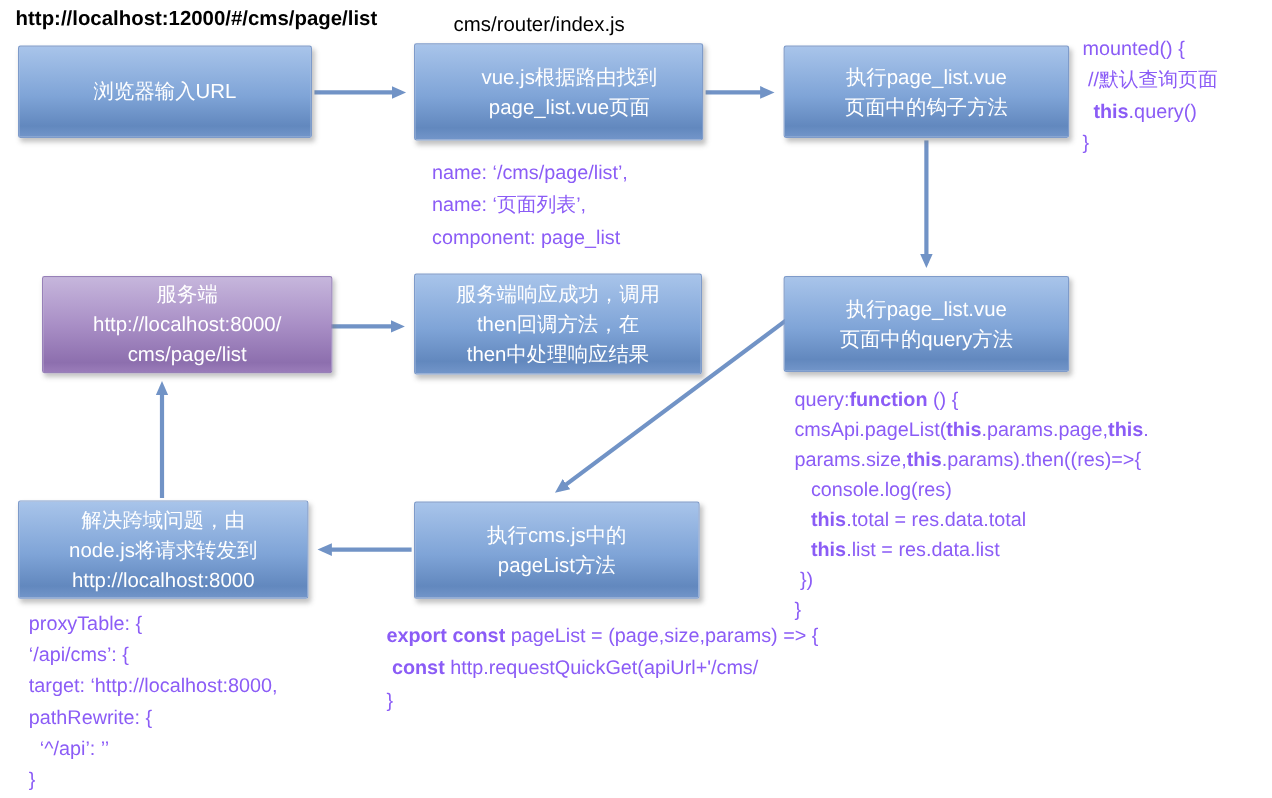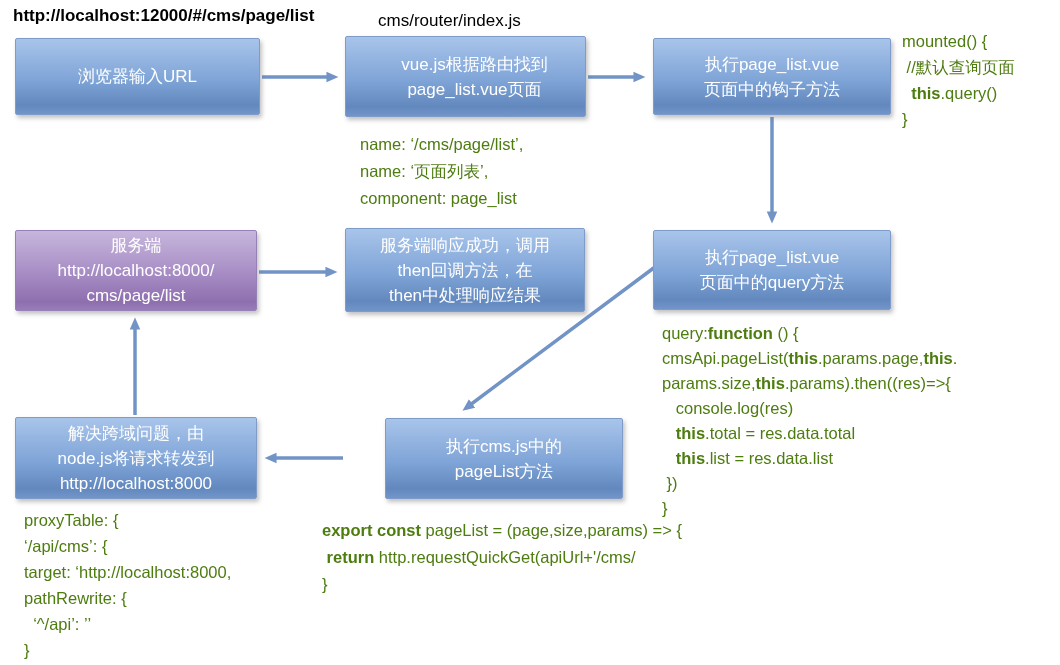--- a/index.html
+++ b/index.html
@@ -12,33 +12,34 @@
     position:absolute;display:flex;align-items:center;justify-content:center;
     text-align:center;color:#ffffff;font-size:17px;line-height:25px;
     border:1px solid var(--box-blue-border);border-radius:2px;
     background:linear-gradient(180deg,var(--box-blue-top) 0%,#7fa4d7 55%,var(--box-blue-bottom) 88%,#7295c9 100%);
     box-shadow:2px 3px 4px rgba(120,120,120,0.45);
     box-sizing:border-box;
   }
   .flowbox.purple{
     border-color:var(--box-purple-border);
     background:linear-gradient(180deg,var(--box-purple-top) 0%,#a98fc6 50%,var(--box-purple-bottom) 90%,#9a7cb9 100%);
+    margin-left:20px;
   }
   .label{position:absolute;color:#000;font-size:17px;white-space:pre;}
-  .code{position:absolute;color:#4d7c0f;font-size:16.5px;line-height:26px;}
+  .code{position:absolute;color:#8b5cf6;font-size:16.5px;line-height:26px;}
   .code div{white-space:pre;}
   .code b{font-weight:700;}
   #box-browser{left:15px;top:38px;width:245px;height:77px;}
   #box-router{left:345px;top:36px;width:241px;height:81px;padding-left:18px;}
   #box-hook{left:653px;top:38px;width:238px;height:77px;}
   #box-query{left:653px;top:230px;width:238px;height:80px;}
   #box-server{left:15px;top:230px;width:242px;height:81px;}
   #box-then{left:345px;top:228px;width:240px;height:84px;}
   #box-proxy{left:15px;top:417px;width:242px;height:82px;}
-  #box-pagelist{left:345px;top:418px;width:238px;height:81px;margin-left:40px;}
+  #box-pagelist{left:345px;top:418px;width:238px;height:81px;}
   #url-label{left:13px;top:6px;font-weight:600;}
   #router-file-label{left:378px;top:11px;}
   #mounted-code{left:902px;top:28px;}
   #route-config-code{left:360px;top:131px;line-height:27px;}
   #query-code{left:662px;top:321px;line-height:25px;}
   #proxy-code{left:24px;top:507px;}
   #export-code{left:322px;top:517px;line-height:27px;}
 </style>
 </head>
 <body>
@@ -114,17 +115,17 @@
   <div class="code" id="proxy-code">
       <div><span>proxyTable: {</span></div>
       <div><span>‘/api/cms’: {</span></div>
       <div><span>target: ‘http://localhost:8000,</span></div>
       <div><span>pathRewrite: {</span></div>
       <div><span>  ‘^/api’: ’’</span></div>
       <div><span>}</span></div>
     </div>
   <div class="code" id="export-code">
       <div><b>export const</b><span> pageList = (page,size,params) =&gt; {</span></div>
-      <div><span> </span><b>return</b><span> http.requestQuickGet(apiUrl+'/cms/</span></div>
+      <div><span> </span><b>const</b><span> http.requestQuickGet(apiUrl+'/cms/</span></div>
       <div><span>}</span></div>
     </div>
 
 </div>
 
 </body></html>

